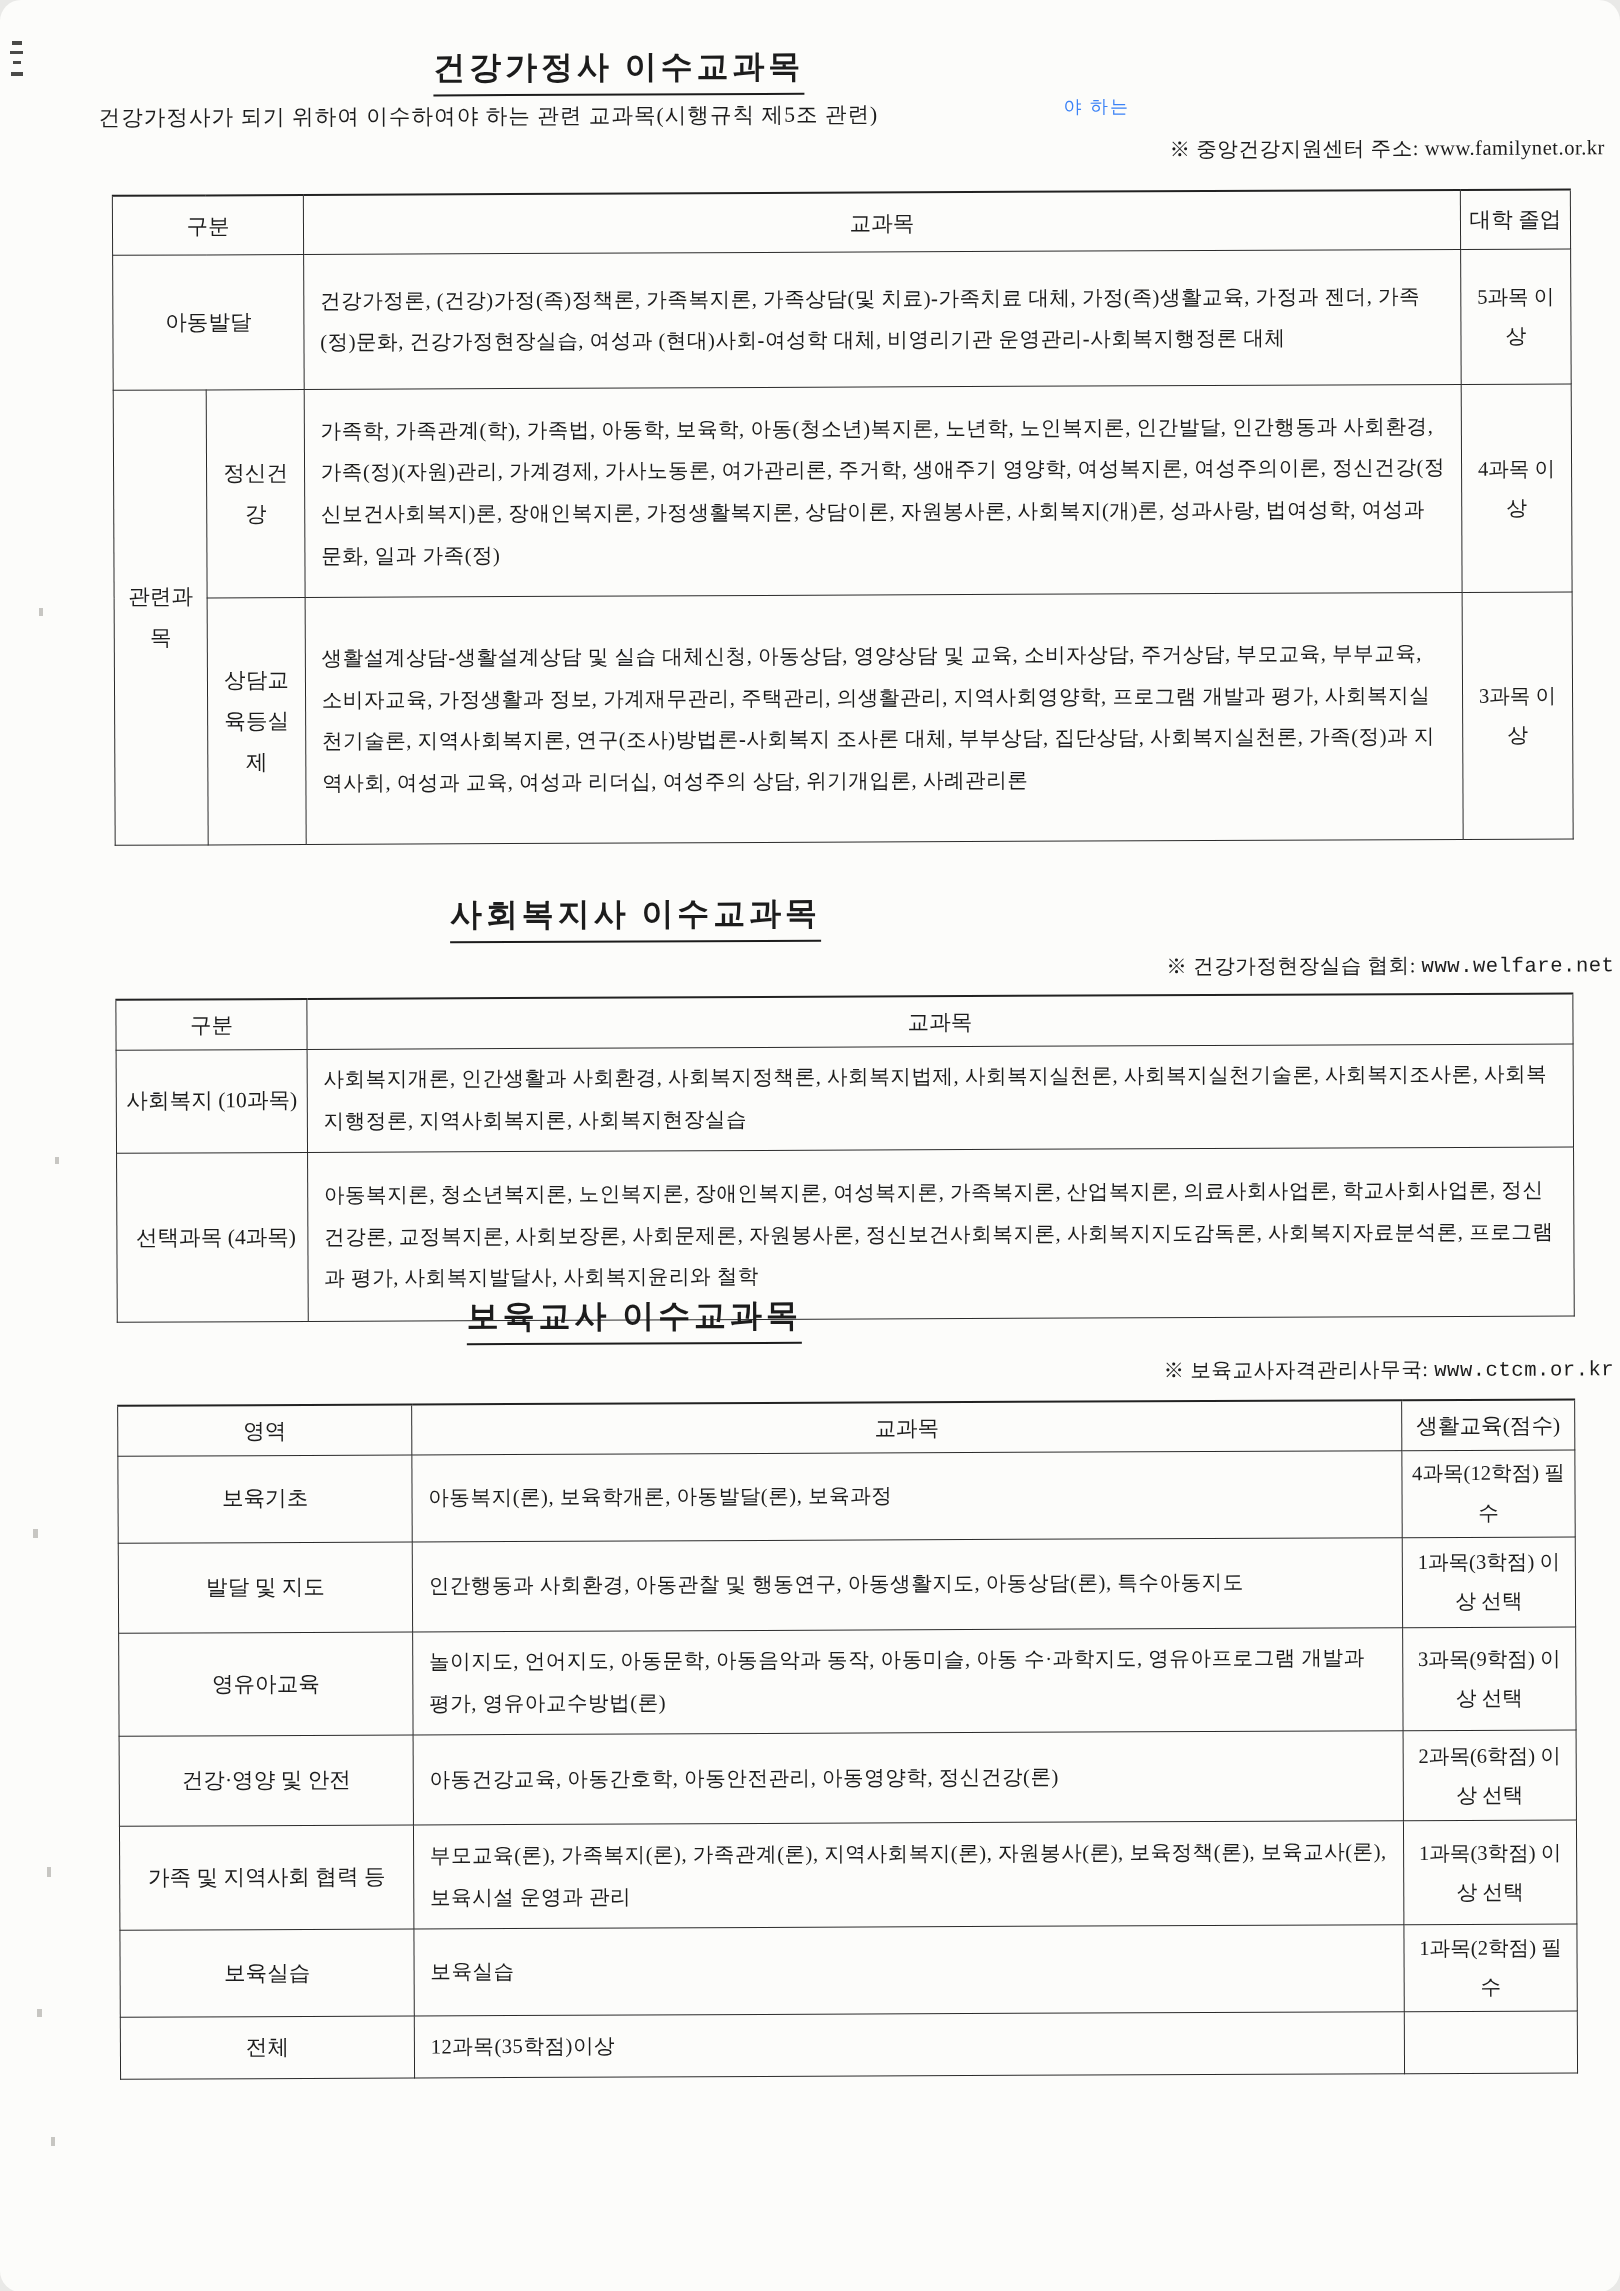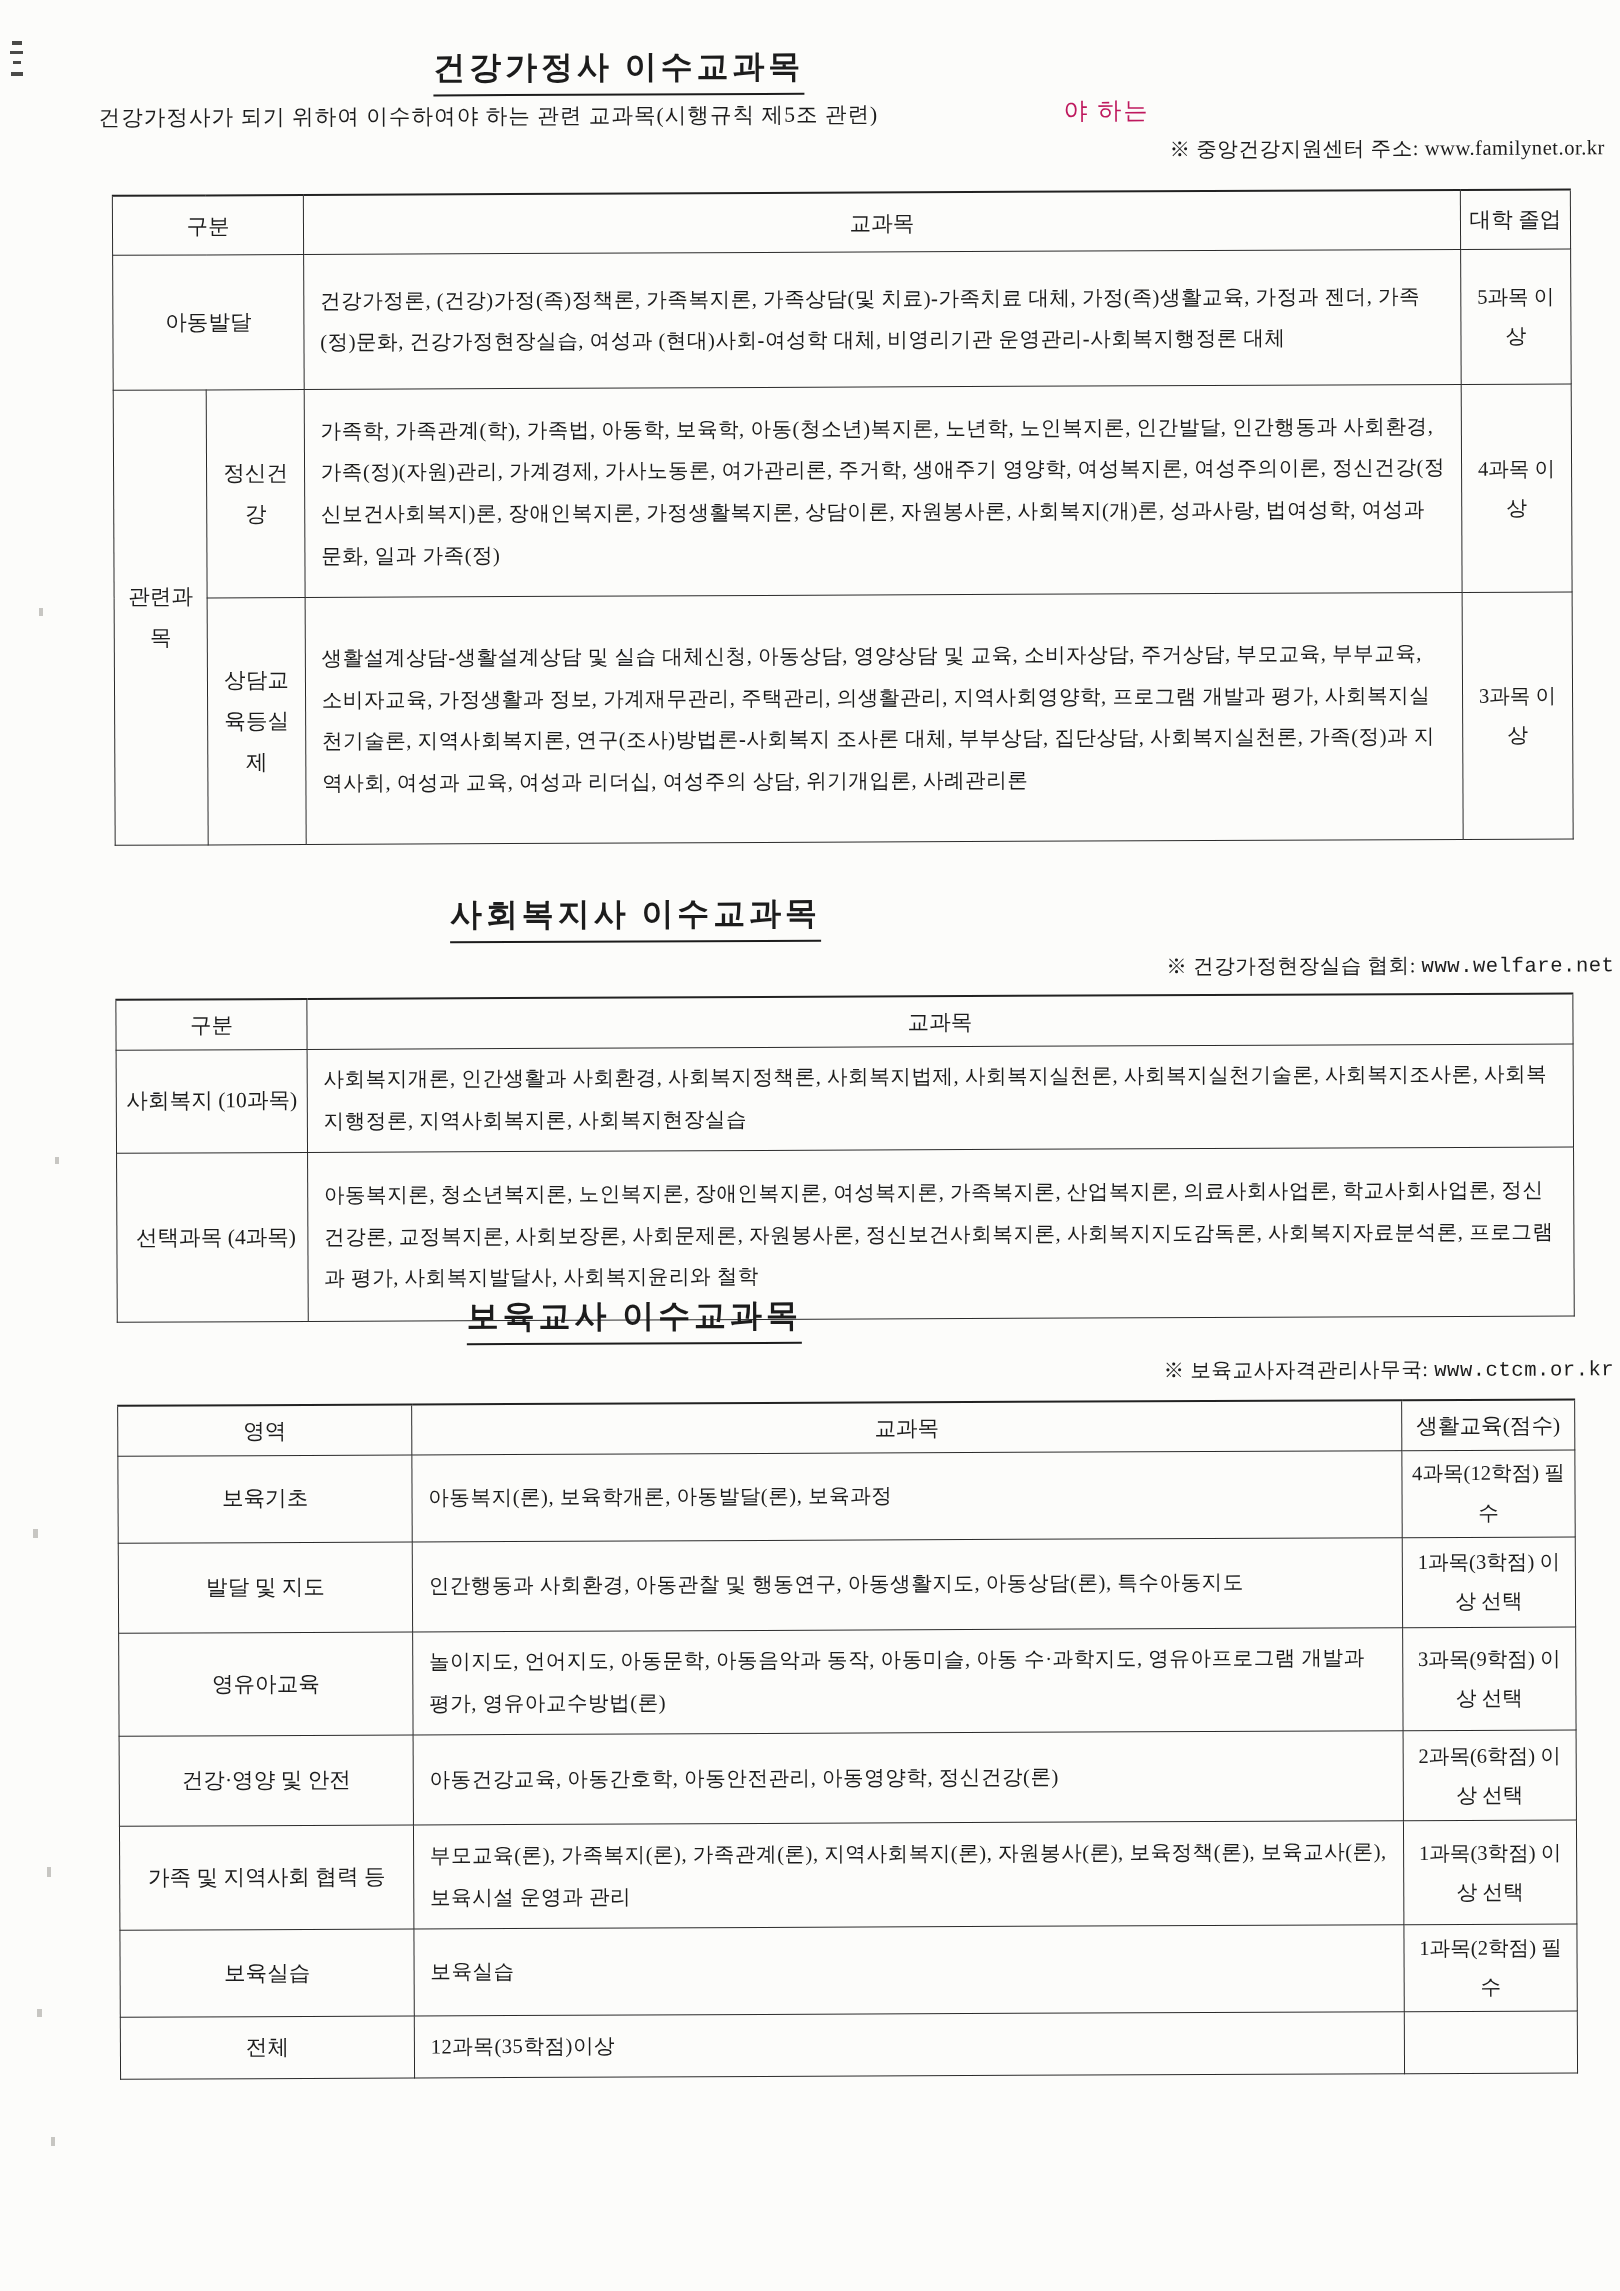--- a/index.html
+++ b/index.html
@@ -5,20 +5,21 @@
   * { box-sizing: border-box; margin: 0; padding: 0; }
   html, body { background: #e9e9e7; }
   body { font-family: "Liberation Serif", "DejaVu Serif", serif; color: #1c1c1c; }
   .page {
     position: relative;
     width: 1620px;
     height: 2292px;
     background: #fcfcfa;
     overflow: hidden;
     margin: 0 auto;
+    border-radius: 21px;
   }
   .scan-content {
     position: absolute;
     left: 0; top: 0; right: 0;
     transform: rotate(-0.25deg);
     transform-origin: 294px 0;
   }
   .doc-title {
     position: absolute;
     font-size: 32px;
@@ -29,22 +30,22 @@
     white-space: nowrap;
   }
   .subtitle {
     position: absolute;
     font-size: 21.6px;
     letter-spacing: 1px;
     white-space: nowrap;
   }
   .ghost {
     position: absolute;
-    font-size: 24px;
-    color: #be185d;
+    font-size: 18px;
+    color: #3b82f6;
     letter-spacing: 2px;
     white-space: nowrap;
   }
   .note {
     position: absolute;
     font-size: 20.6px;
     letter-spacing: 0.5px;
     white-space: nowrap;
   }
   .note .url { font-family: "Liberation Serif", serif; }

